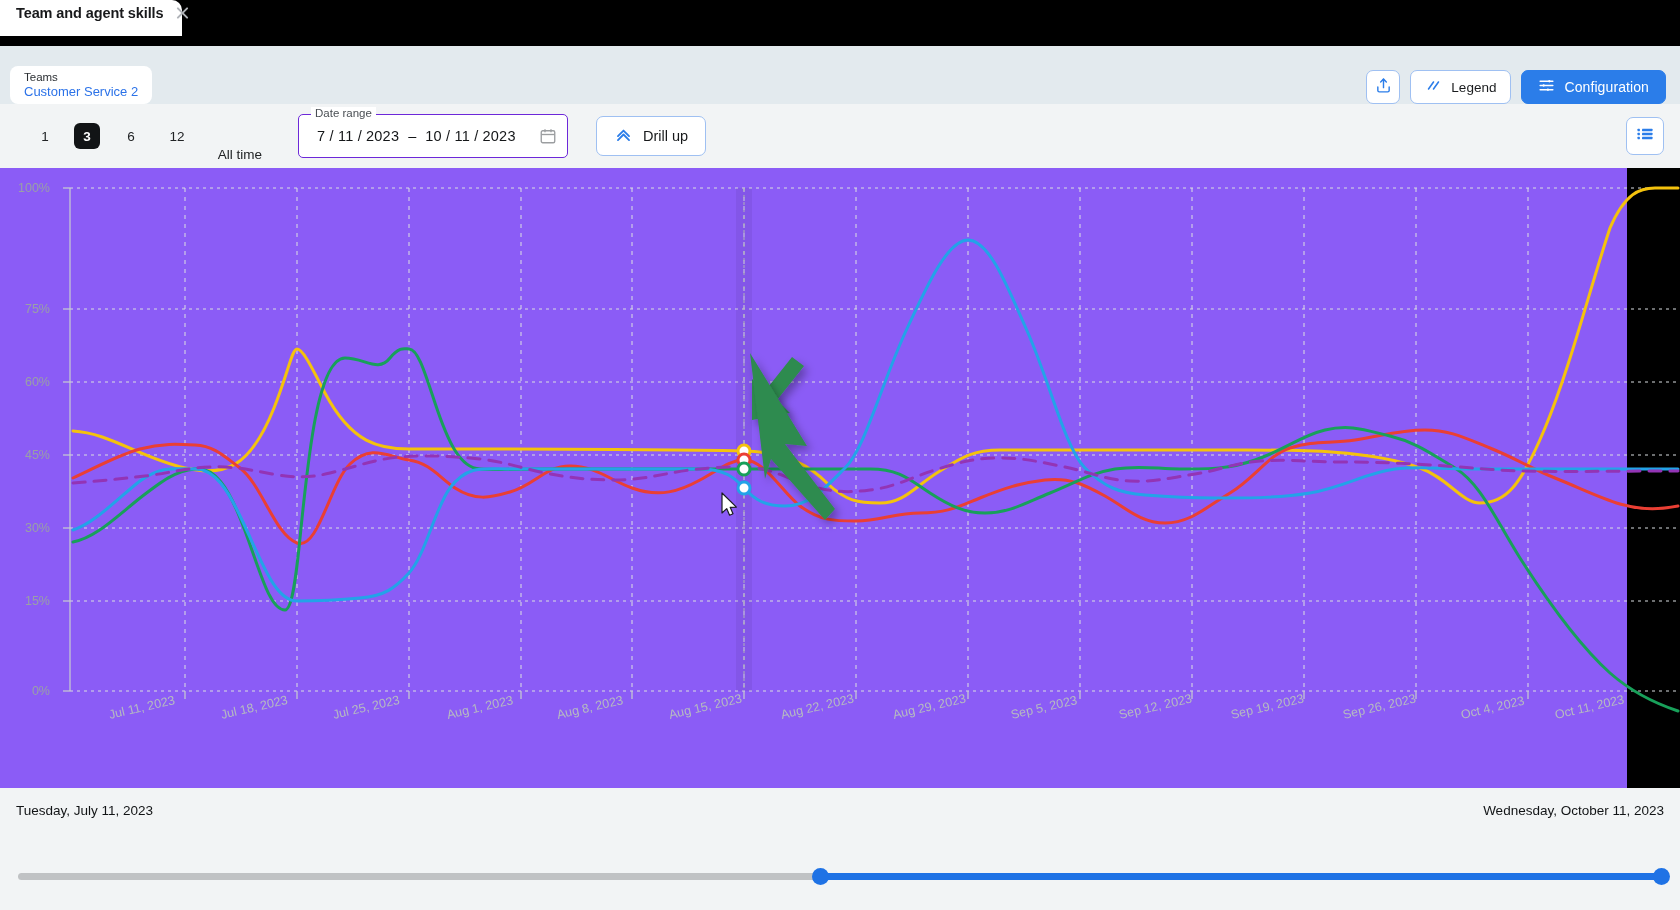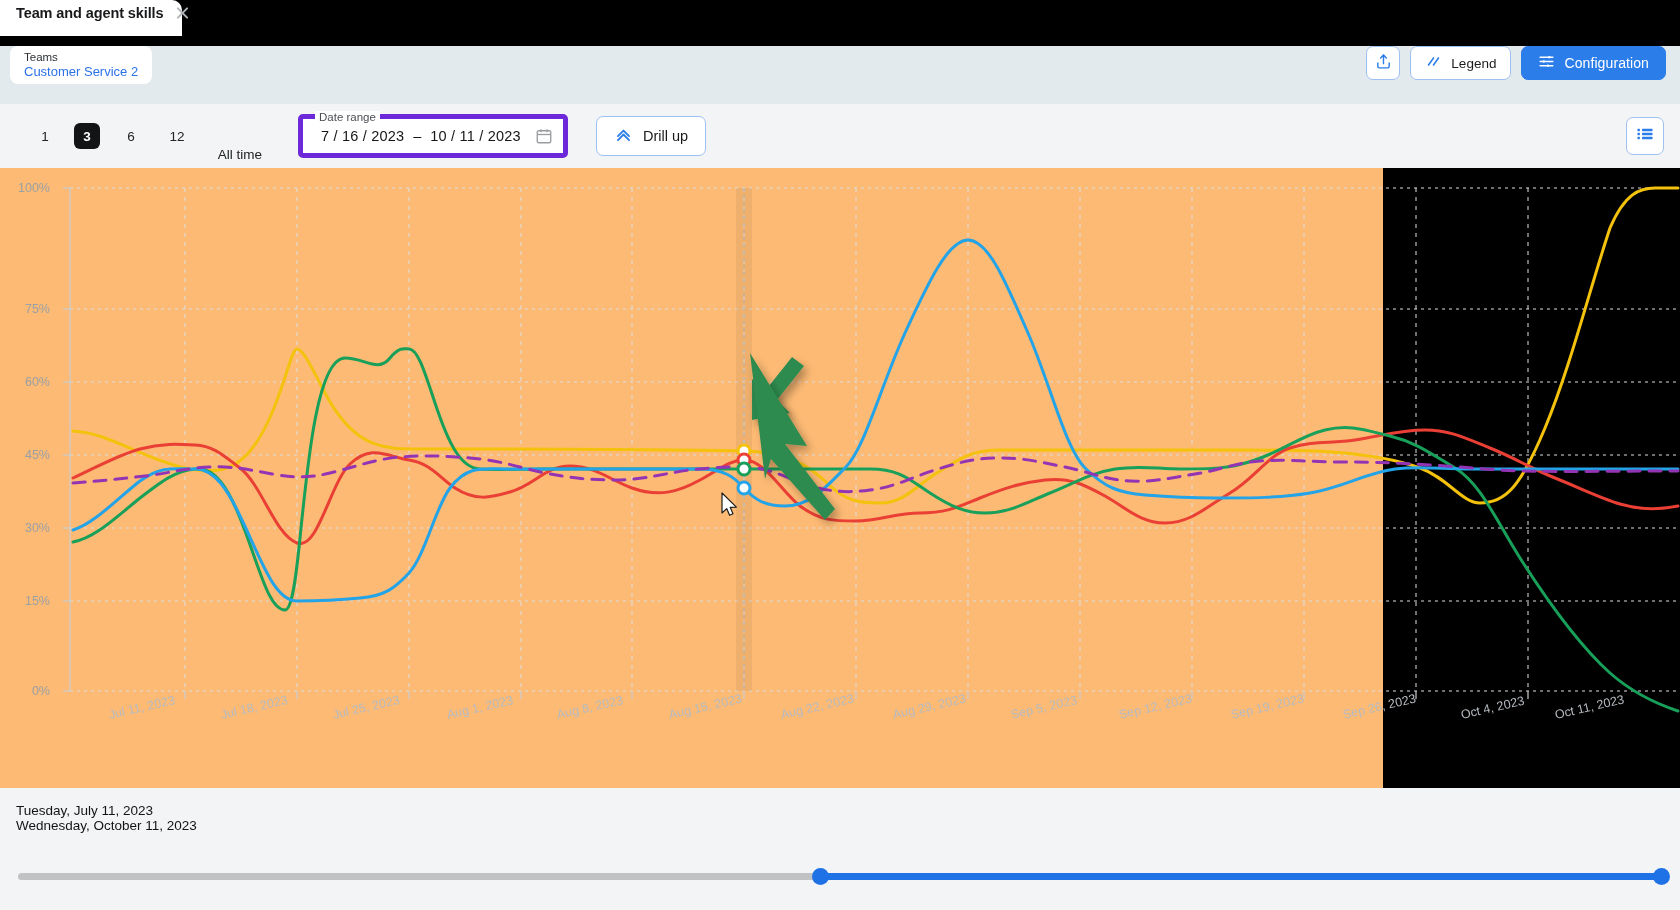--- a/index.html
+++ b/index.html
@@ -36,21 +36,21 @@
     content:""; position:absolute; left: 1px; top: 8px;
     width: 15px; height: 2px; background: #b0b3b8; border-radius: 1px;
   }
   .tab-close::before { transform: rotate(45deg); }
   .tab-close::after  { transform: rotate(-45deg); }
 
   
   .filterbar {
     position: absolute; left: 0; top: 46px; width: 1680px; height: 58px;
     background: #e3eaee;
-    display: flex; align-items: flex-start;
+    display: flex; align-items: flex-end;
   }
   .chip {
     background: #fff; border-radius: 8px;
     height: 38px; padding: 3px 14px 4px 14px;
     display: flex; flex-direction: column; justify-content: center;
     margin-left: 12px;
   }
   .chip:first-child { margin-left: 10px; }
   .chip-label { font-size: 11.5px; color: #2b2f33; line-height: 14px; }
   .chip-value { font-size: 13px; color: #2b72e8; line-height: 16px; font-weight: 500; white-space: nowrap; }
@@ -90,21 +90,21 @@
   .period.pill {
     background: #121416; color: #fff; border-radius: 6px;
     font-weight: bold; min-width: 26px; height: 26px;
     display: flex; align-items: center; justify-content: center;
   }
   .period-all { min-width: 60px; margin-top: 36px; }
 
   .daterange {
     position: relative; margin-left: 28px;
     height: 44px; width: 270px;
-    background: #fff; border: 5px solid #6d28d9; border-radius: 5px;
+    background: #fff; border: 1px solid #6d28d9; border-radius: 5px;
     display: flex; align-items: center; padding: 0 10px 0 18px;
   }
   .daterange-legend {
     position: absolute; top: -8px; left: 12px;
     background: #fff; padding: 0 4px;
     font-size: 11.5px; color: #4a4f54;
   }
   .dr-text { font-size: 14.5px; color: #141618; letter-spacing: .2px; white-space: nowrap; }
   .dr-dash { margin: 0 9px; color: #141618; font-size: 14.5px; }
   .cal-icon { margin-left: auto; opacity: .55; cursor: pointer; display:flex; }
@@ -118,36 +118,36 @@
 
   .listbtn {
     margin-left: auto; margin-right: 16px;
     width: 38px; height: 38px;
     background: #fff; border: 1px solid #9fc0f2; border-radius: 7px;
     display: inline-flex; align-items: center; justify-content: center; cursor: pointer;
   }
 
   
   .chartwrap {
-    position: absolute; left: 0; top: 168px; width: 1383px; height: 620px;
-    background: #fdba74;
+    position: absolute; left: 0; top: 168px; width: 1627px; height: 620px;
+    background: #8b5cf6;
   }
   .chart-svg { position: absolute; left: 0; top: 0; }
 
   .ytick { font-size: 12.5px; fill: #9aa0a6; font-family: "Liberation Sans", sans-serif; }
   .xtick { font-size: 12.5px; fill: #b6bbc0; font-family: "Liberation Sans", sans-serif; }
 
   
   .footer {
     position: absolute; left: 0; top: 788px; width: 1680px; height: 122px;
     background: #f2f4f5;
   }
   .footer-labels {
     position: absolute; top: 15px; left: 0; width: 1680px;
-    display: flex; justify-content: space-between; padding: 0 16px; flex-direction: column;
+    display: flex; justify-content: space-between; padding: 0 16px;
   }
   .footer-label { font-size: 13.5px; color: #121416; font-weight: 500; }
   .slider-area { position: absolute; top: 78px; left: 18px; width: 1644px; height: 22px; }
   .slider-track {
     position: absolute; top: 7px; left: 0; width: 100%; height: 7px;
     background: #c0c2c4; border-radius: 4px;
   }
   .slider-fill {
     position: absolute; top: 7px; left: 48.8%; width: 51.2%; height: 7px;
     background: #1f72e5; border-radius: 4px;
@@ -221,21 +221,21 @@
     <div class="period pill">3</div>
     <div style="width:14px"></div>
     <div class="period">6</div>
     <div style="width:12px"></div>
     <div class="period">12</div>
     <div style="width:16px"></div>
     <div class="period period-all">All time</div>
 
     <div class="daterange">
       <span class="daterange-legend">Date range</span>
-      <span class="dr-text">7 / 16 / 2023</span>
+      <span class="dr-text">7 / 11 / 2023</span>
       <span class="dr-dash">–</span>
       <span class="dr-text">10 / 11 / 2023</span>
       <span class="cal-icon">
         <svg width="18" height="18" viewBox="0 0 24 24" fill="none" stroke="#4a4f54" stroke-width="1.8">
           <rect x="3" y="5" width="18" height="16" rx="2"></rect>
           <line x1="3" y1="10" x2="21" y2="10"></line>
           <line x1="8" y1="3" x2="8" y2="7"></line>
           <line x1="16" y1="3" x2="16" y2="7"></line>
         </svg>
       </span>

